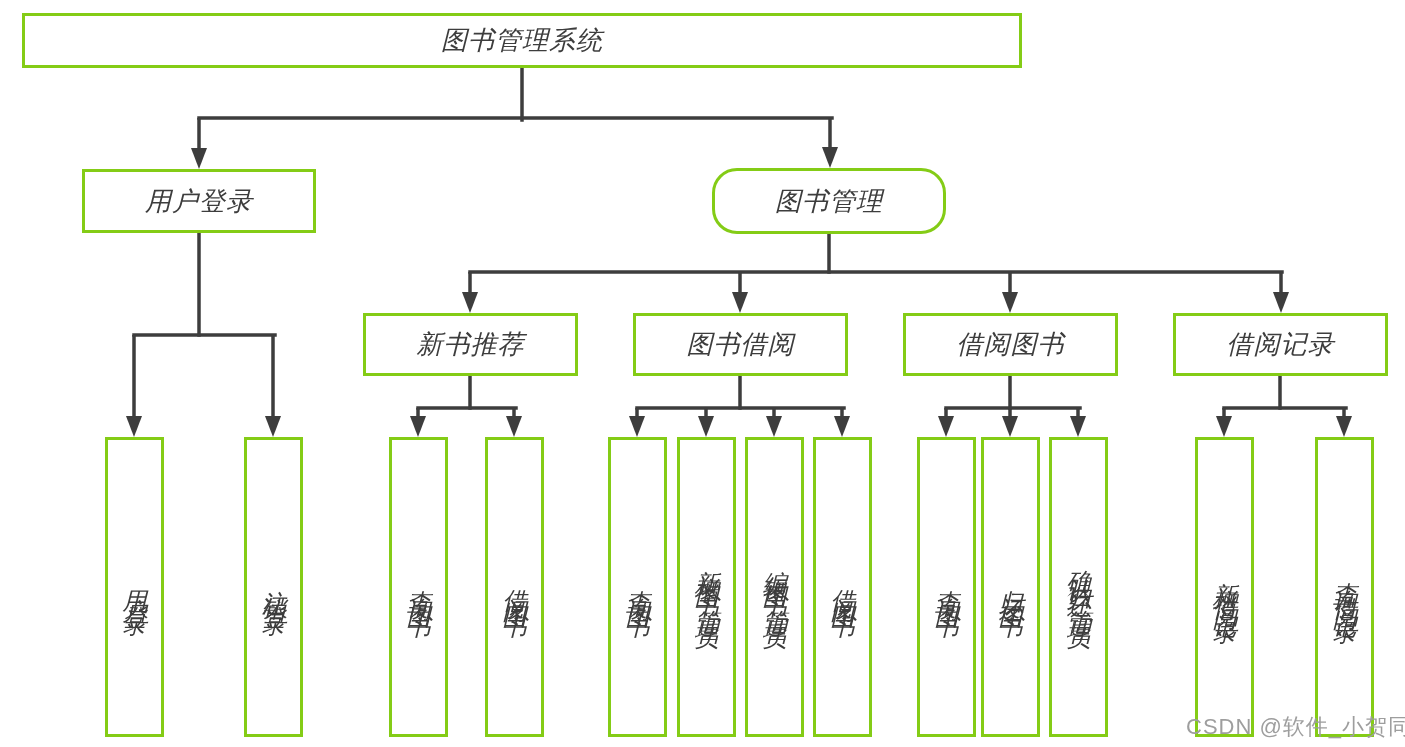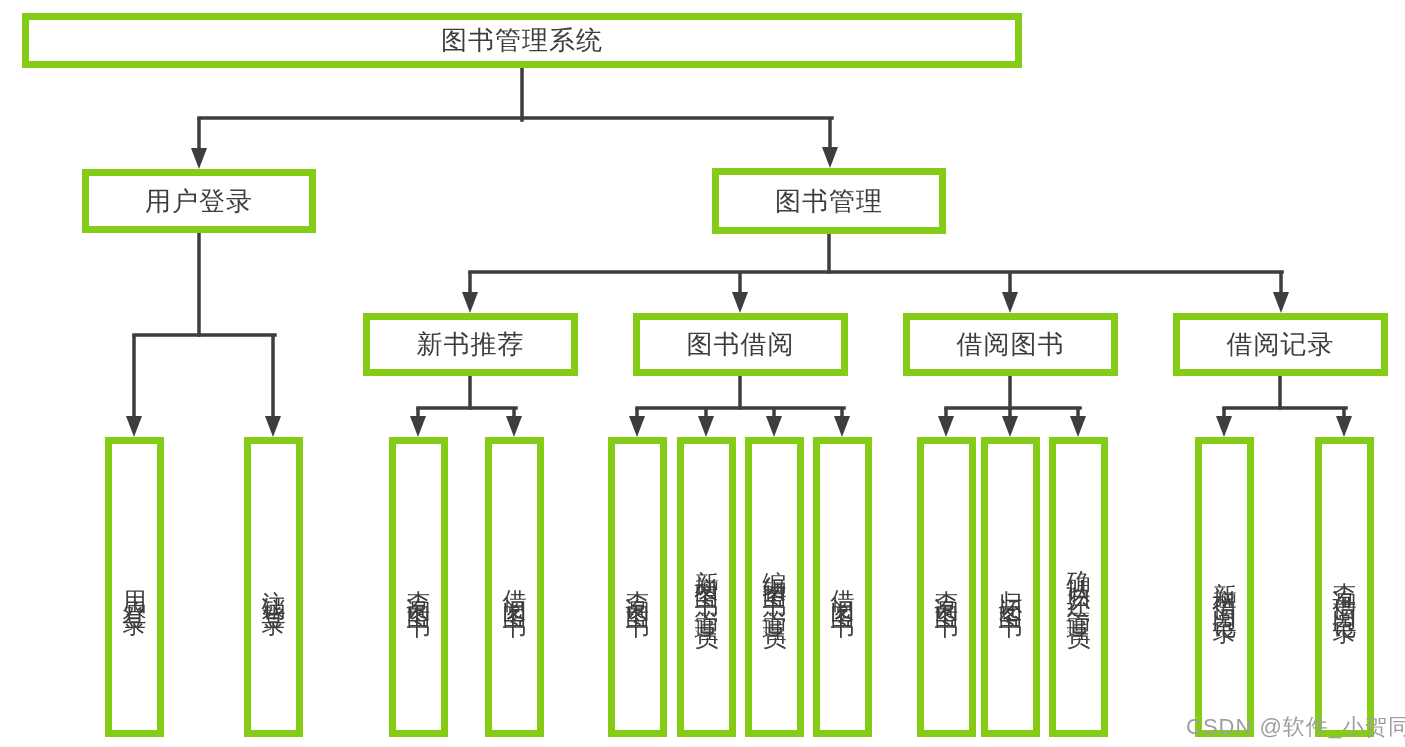--- a/index.html
+++ b/index.html
@@ -8,24 +8,25 @@
     width:1405px;height:747px;
     background:#ffffff;
     font-family:"Liberation Sans","DejaVu Sans",sans-serif;
     overflow:hidden;
   }
   #connectors{position:absolute;left:0;top:0;z-index:1;}
   .node{
     position:absolute;
     box-sizing:border-box;
     background:#ffffff;
-    border:7px solid #84cc16;
+    border:3px solid #84cc16;
     display:flex;align-items:center;justify-content:center;
     color:#3d3d3d;
     z-index:2;
+    font-style:italic;
   }
   .node-h{font-size:26px;letter-spacing:1px;}
   .leaf{
     writing-mode:vertical-rl;
     text-orientation:upright;
     font-size:24px;
     letter-spacing:8px;
     line-height:1;
     text-align:center;
   }
@@ -99,21 +100,21 @@
       <polygon points="1336,416 1352,416 1344,437" fill="#3d3d3d"></polygon>
     </svg>
 
   <div class="node node-h" style="left:22px;top:13px;width:1000px;height:55px;">
     <span>图书管理系统</span>
   </div>
 
   <div class="node node-h" style="left:82px;top:169px;width:234px;height:64px;">
     <span>用户登录</span>
   </div>
-  <div class="node node-h" style="left:712px;top:168px;width:234px;height:66px;">
+  <div class="node node-h" style="left:712px;top:168px;width:234px;height:66px;border-radius:25px;">
     <span>图书管理</span>
   </div>
 
   <div class="node node-h" style="left:633px;top:313px;width:215px;height:63px;">
     <span>图书借阅</span>
   </div>
   <div class="node node-h" style="left:363px;top:313px;width:215px;height:63px;">
     <span>新书推荐</span>
   </div>
   <div class="node node-h" style="left:903px;top:313px;width:215px;height:63px;">

